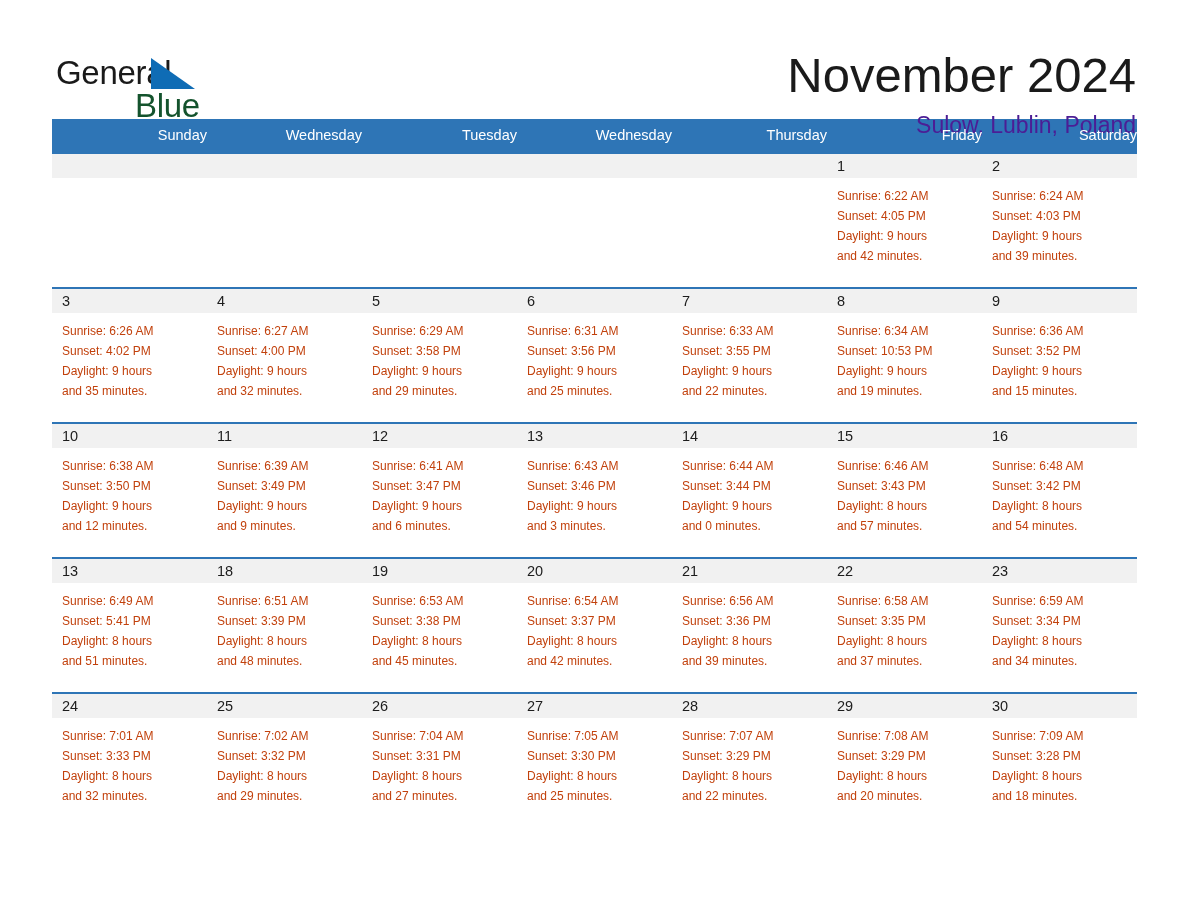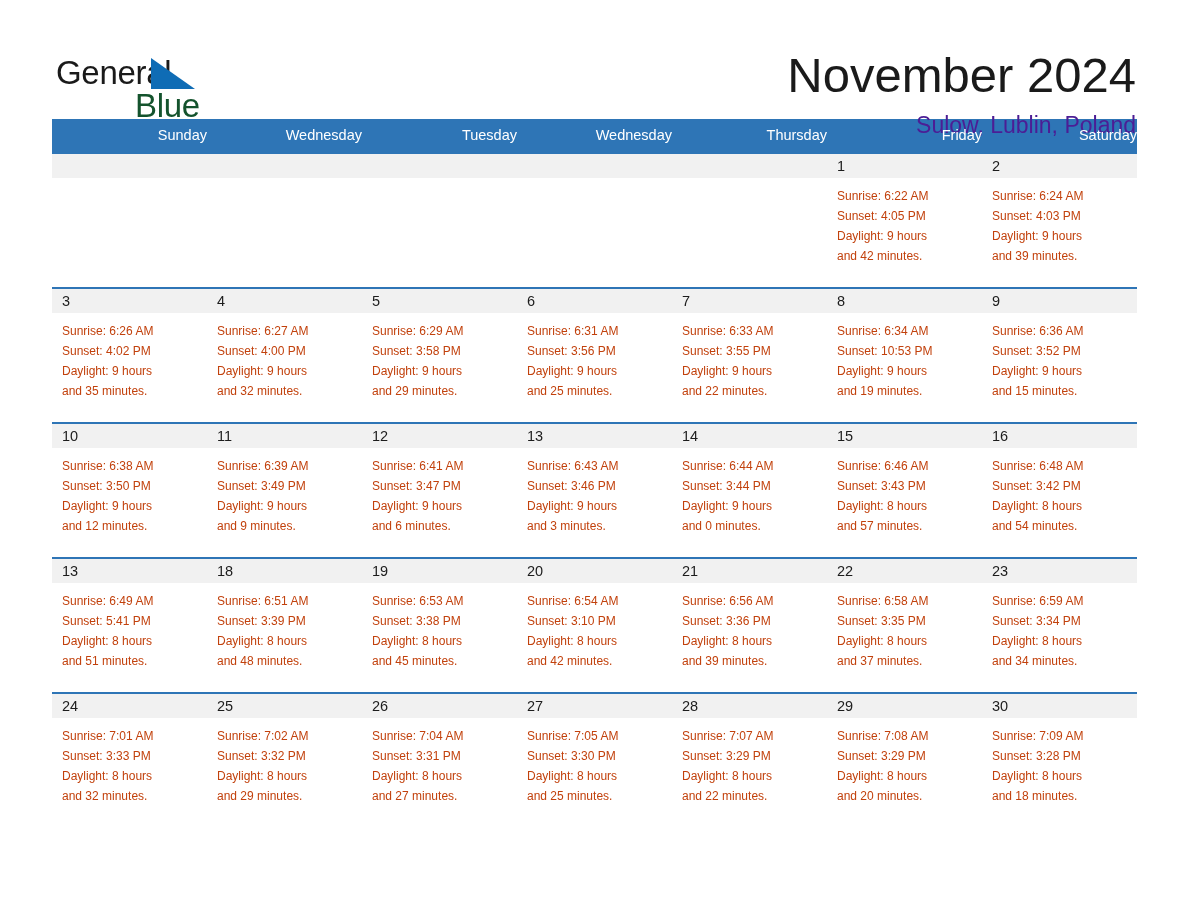--- a/index.html
+++ b/index.html
@@ -398,21 +398,21 @@
               <div>Sunrise: 6:53 AM</div>
               <div>Sunset: 3:38 PM</div>
               <div>Daylight: 8 hours</div>
               <div>and 45 minutes.</div>
             </div>
           </td>
           <td class="">
             <div class="daynum-band">20</div>
             <div class="cell-body">
               <div>Sunrise: 6:54 AM</div>
-              <div>Sunset: 3:10 PM</div>
+              <div>Sunset: 3:37 PM</div>
               <div>Daylight: 8 hours</div>
               <div>and 42 minutes.</div>
             </div>
           </td>
           <td class="">
             <div class="daynum-band">21</div>
             <div class="cell-body">
               <div>Sunrise: 6:56 AM</div>
               <div>Sunset: 3:36 PM</div>
               <div>Daylight: 8 hours</div>

